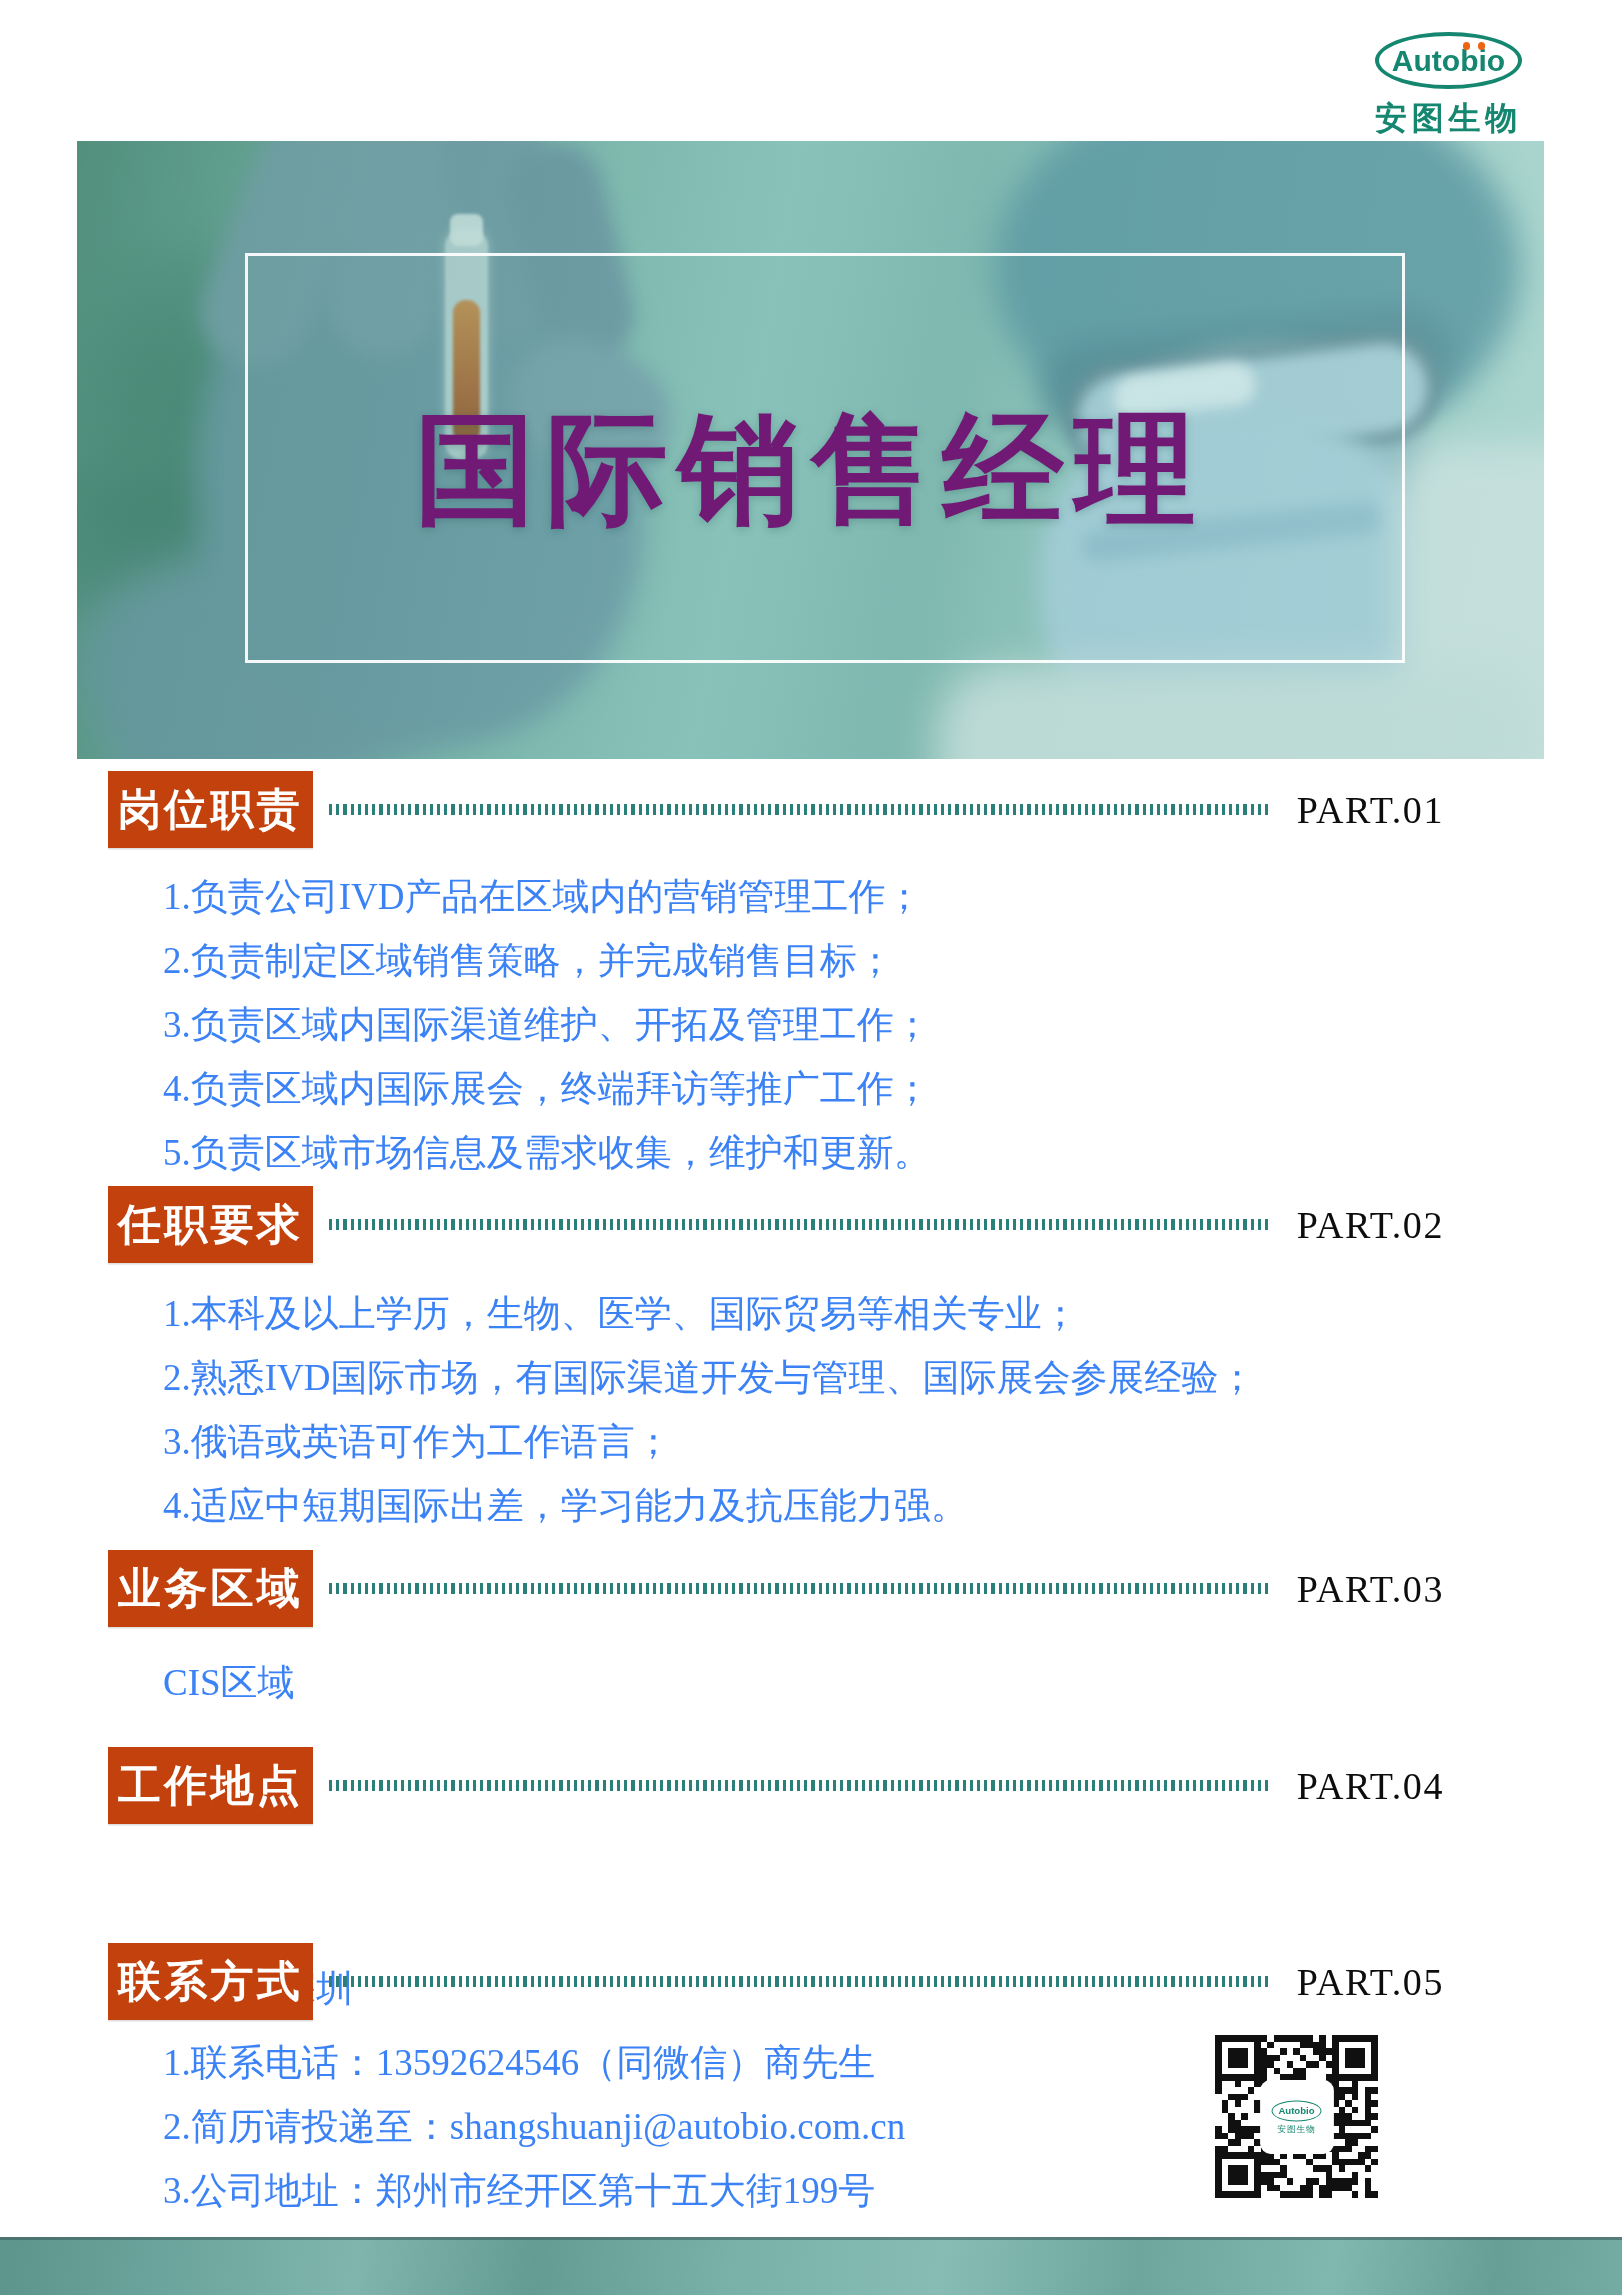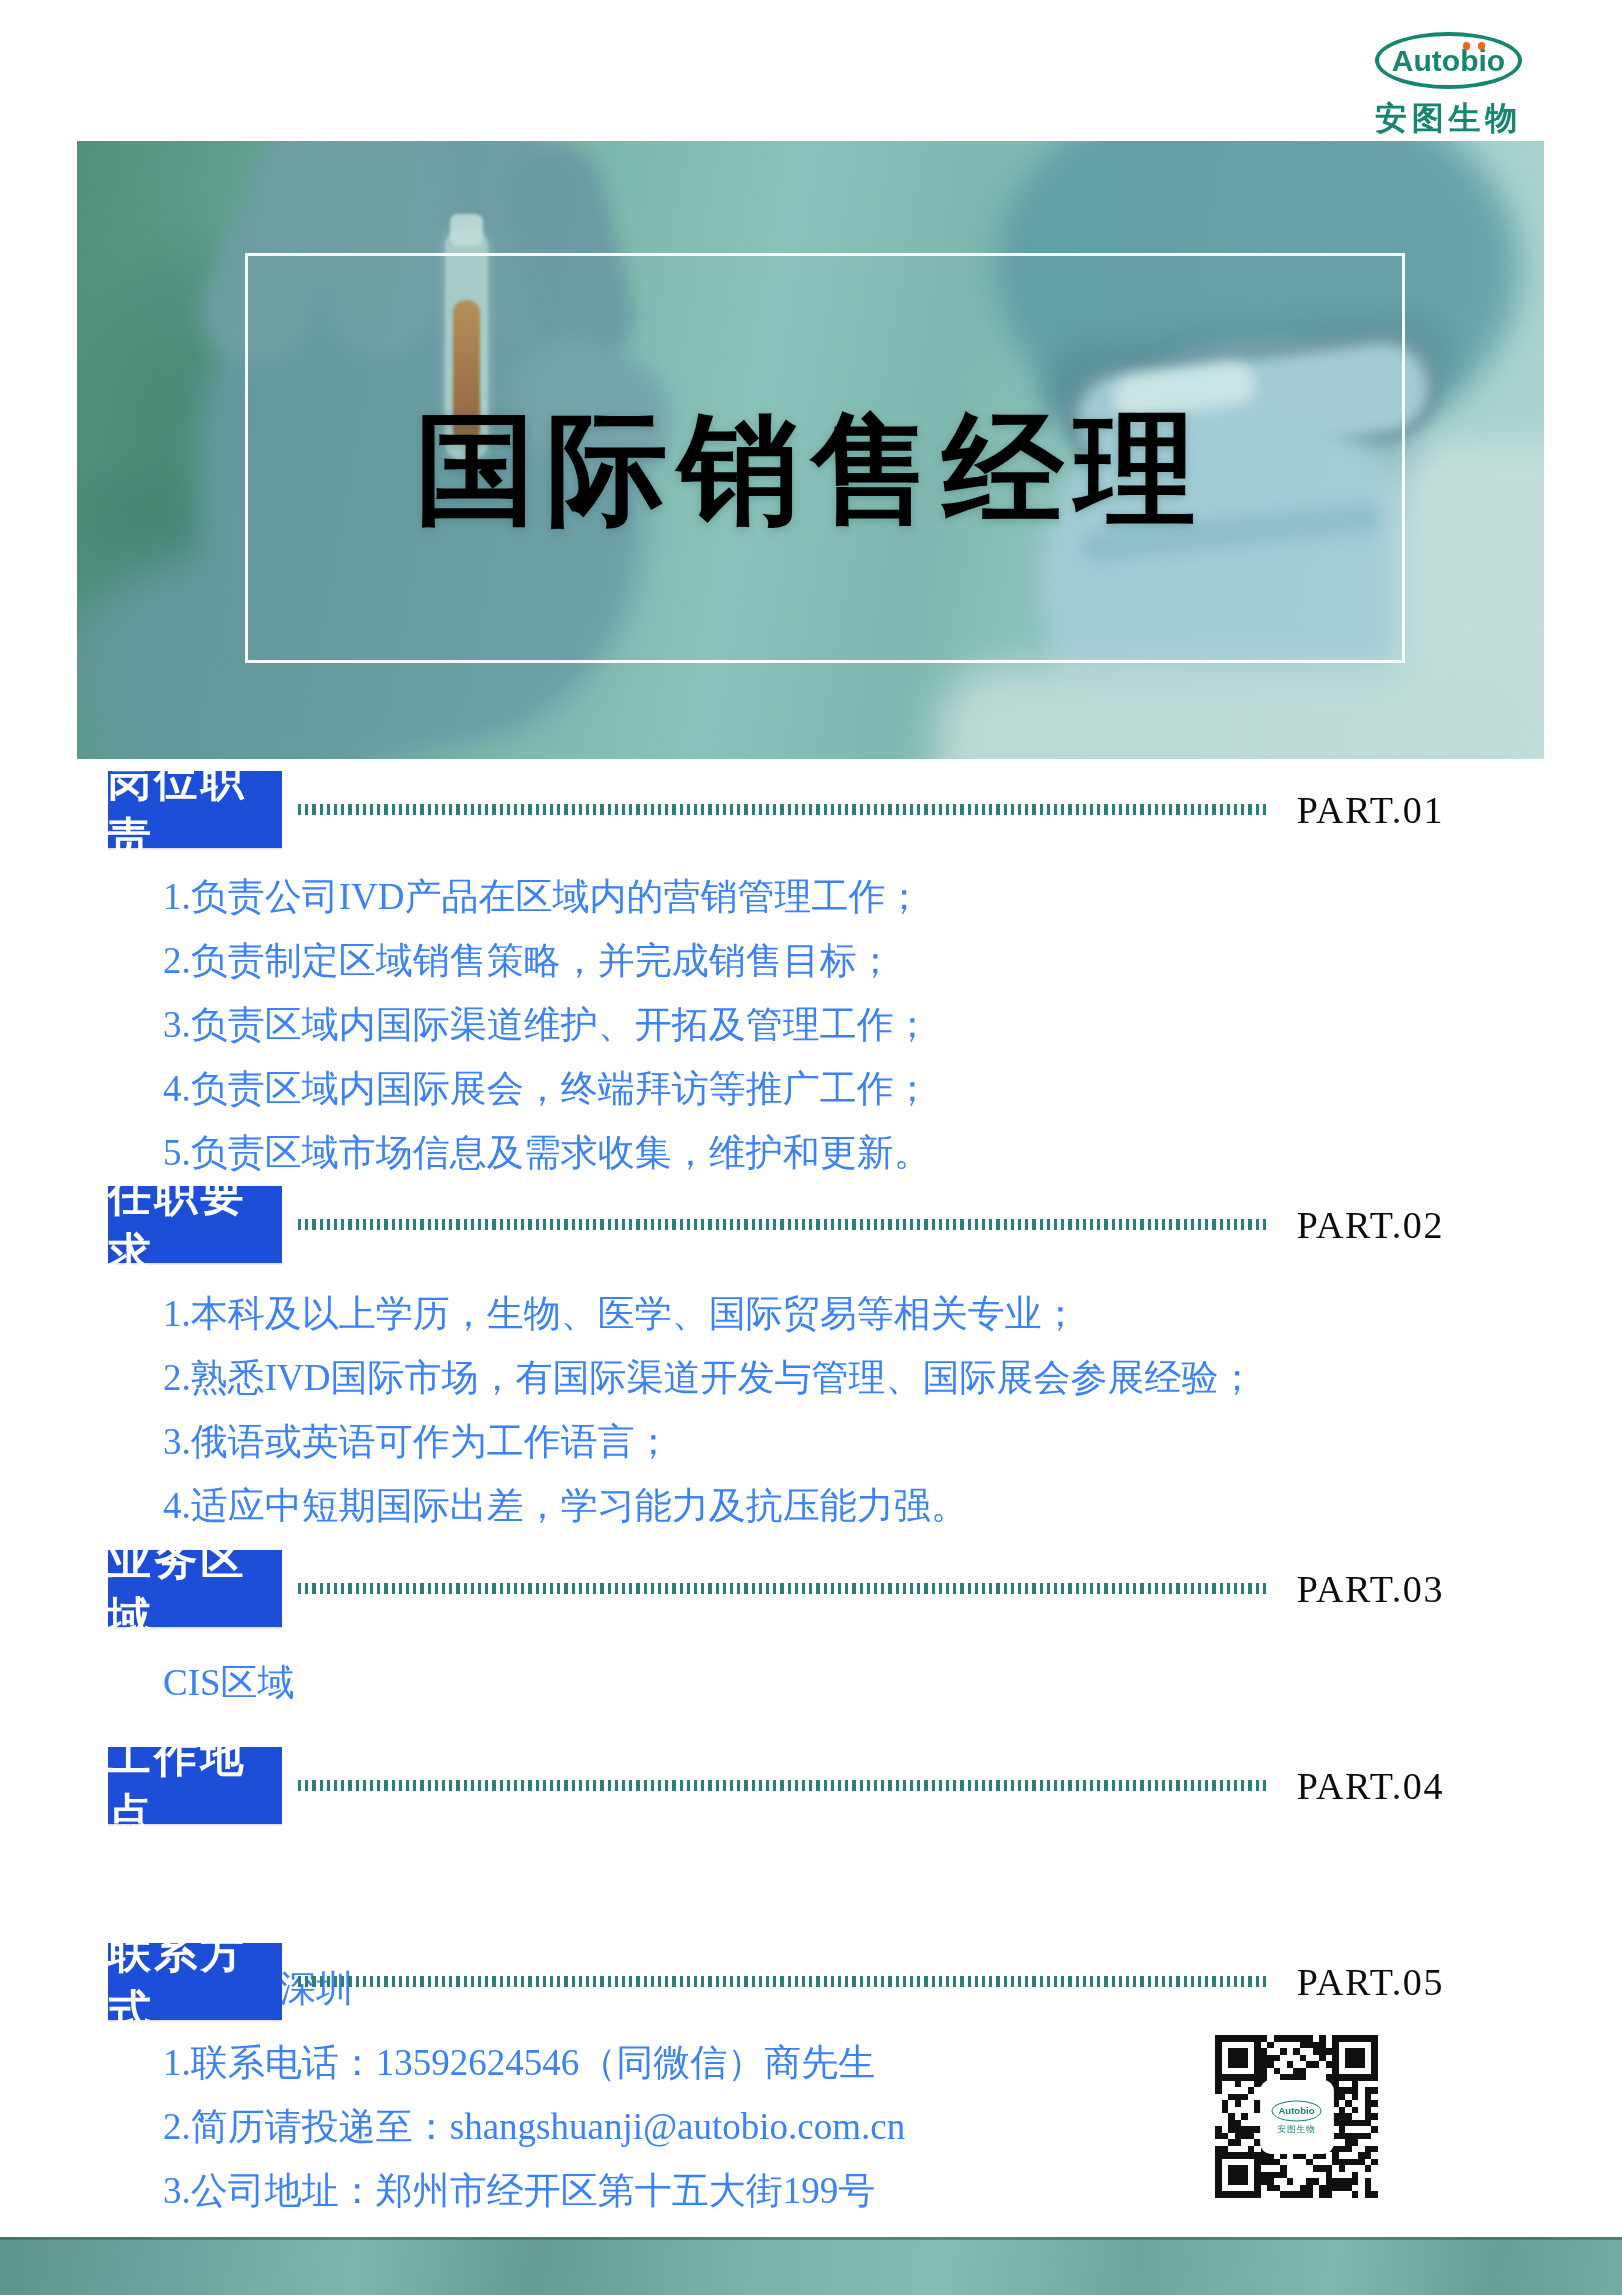--- a/index.html
+++ b/index.html
@@ -60,31 +60,31 @@
   .hero .mask-fold{left:1004px;top:375px;width:303px;height:32px;border-radius:24px;background:#8fbcd0;filter:blur(8px);transform:rotate(-6deg);}
   .hero .shoulder-right{left:1323px;top:303px;width:239px;height:359px;border-radius:48px;background:#d7e8e6;filter:blur(17.5px);}
   .hero .coat-bottom{left:861px;top:526px;width:606px;height:175px;border-radius:64px;background:#cfe3e0;filter:blur(19px);}
   .hero .teal-overlay{inset:0;background:linear-gradient(100deg,rgba(74,140,122,.38) 0%,rgba(125,185,175,.26) 48%,rgba(156,205,198,.32) 100%);}
   .hero .frame{
     left:168px;top:112px;width:1160px;height:410px;border:3.2px solid rgba(255,255,255,.93);
     box-sizing:border-box;filter:none;
   }
   .hero-title{
     left:0;right:0;top:257px;text-align:center;
-    font-size:121px;font-weight:600;color:#000000;letter-spacing:11px;line-height:1.2;
+    font-size:121px;font-weight:600;color:#701a75;letter-spacing:11px;line-height:1.2;
     text-shadow:0 2.4px 8px rgba(10,70,62,.25);
   }
 
   
   .section-header{
     position:absolute;left:108px;width:1336px;height:77px;
     display:flex;align-items:center;
   }
   .badge{
-    width:174px;height:77px;background:#1d4ed8;color:#ffffff;
+    width:205px;height:77px;background:#c2410c;color:#ffffff;
     display:flex;align-items:center;justify-content:center;
     font-size:43px;font-weight:700;letter-spacing:3.2px;flex:0 0 auto;
     box-shadow:0 1.6px 0 rgba(0,0,0,.12);
   }
   .dots{
     flex:1 1 auto;height:10.4px;margin:0 27px 0 16px;
     background-image:repeating-linear-gradient(to right,#2a8078 0 3.2px,transparent 3.2px 7.2px);
   }
   .part-label{
     flex:0 0 auto;font-size:38px;letter-spacing:1.6px;color:#0d0d0d;line-height:1;

